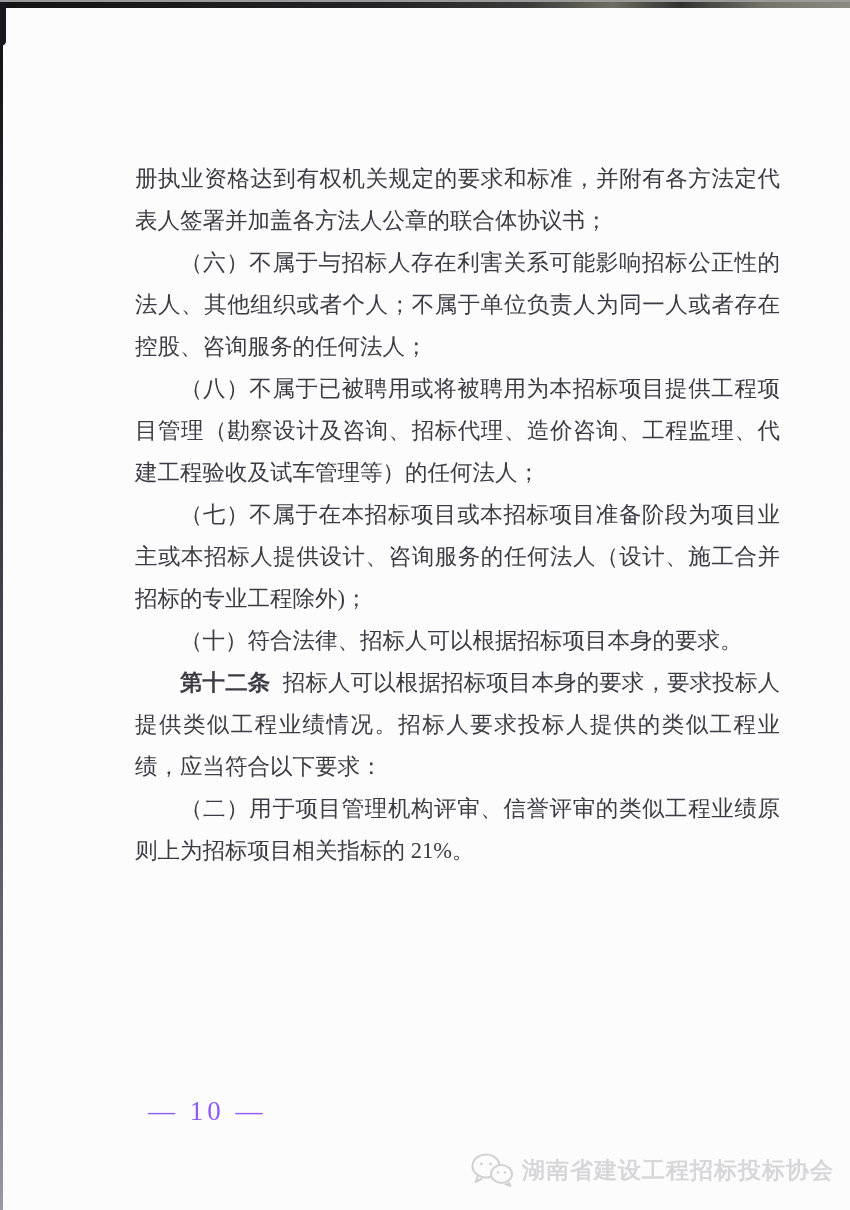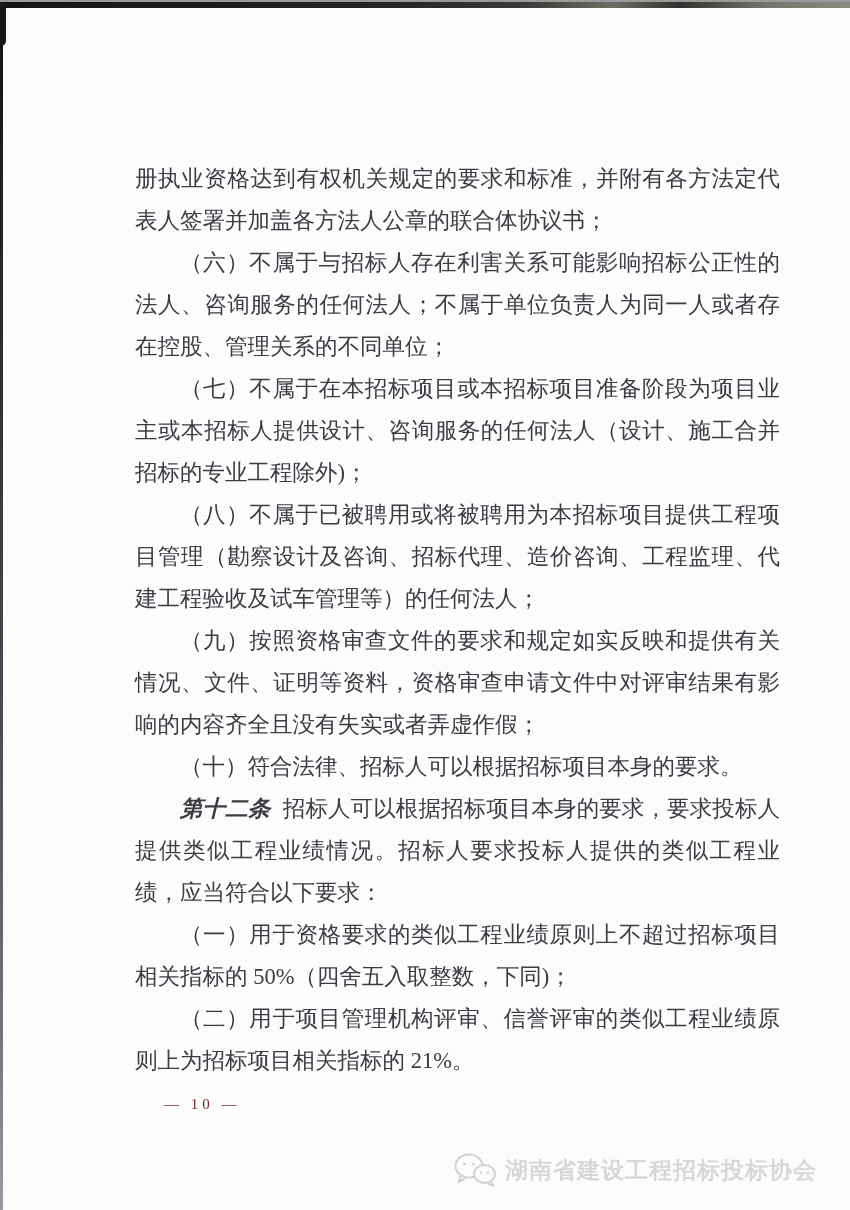--- a/index.html
+++ b/index.html
@@ -63,36 +63,35 @@
   .doc-body p {
     margin: 0;
     text-indent: 2em;
   }
   .doc-body p.continuation {
     text-indent: 0;
   }
   .term {
     font-weight: bold;
     margin-right: 0.55em;
-    font-style: italic;
   }
   
   .page-number {
     position: absolute;
-    left: 164px;
+    left: 148px;
     top: 1096px;
-    font-size: 15px;
+    font-size: 27px;
     letter-spacing: 4px;
-    color: #7f1d1d;
+    color: #8b5cf6;
   }
   
   .footer-watermark {
     position: absolute;
     top: 1152px;
-    right: 33px;
+    right: 16px;
     display: flex;
     align-items: center;
     gap: 7px;
     color: #d7d7d9;
     font-size: 23px;
     font-weight: bold;
     letter-spacing: 1px;
     text-shadow: 0 1px 0 #ffffff;
     white-space: nowrap;
   }
@@ -104,29 +103,27 @@
 <body>
 
 <div class="scan-page">
 
   <div class="scan-top-edge"></div>
   <div class="scan-left-edge"></div>
   <div class="scan-corner"></div>
 
   <main class="doc-body">
     <p class="continuation">册执业资格达到有权机关规定的要求和标准，并附有各方法定代表人签署并加盖各方法人公章的联合体协议书；</p>
-    <p>（六）不属于与招标人存在利害关系可能影响招标公正性的法人、咨询服务的任何法人；不属于单位负责人为同一人或者存在控股、管理关系的不同单位；</p>
+    <p>（六）不属于与招标人存在利害关系可能影响招标公正性的法人、其他组织或者个人；不属于单位负责人为同一人或者存在控股、咨询服务的任何法人；</p>
+    <p>（八）不属于已被聘用或将被聘用为本招标项目提供工程项目管理（勘察设计及咨询、招标代理、造价咨询、工程监理、代建工程验收及试车管理等）的任何法人；</p>
     <p>（七）不属于在本招标项目或本招标项目准备阶段为项目业主或本招标人提供设计、咨询服务的任何法人（设计、施工合并招标的专业工程除外)；</p>
-    <p>（八）不属于已被聘用或将被聘用为本招标项目提供工程项目管理（勘察设计及咨询、招标代理、造价咨询、工程监理、代建工程验收及试车管理等）的任何法人；</p>
-    <p>（九）按照资格审查文件的要求和规定如实反映和提供有关情况、文件、证明等资料，资格审查申请文件中对评审结果有影响的内容齐全且没有失实或者弄虚作假；</p>
     <p>（十）符合法律、招标人可以根据招标项目本身的要求。</p>
     <p>
       <strong class="term">第十二条</strong><span>招标人可以根据招标项目本身的要求，要求投标人提供类似工程业绩情况。招标人要求投标人提供的类似工程业绩，应当符合以下要求：</span>
     </p>
-    <p>（一）用于资格要求的类似工程业绩原则上不超过招标项目相关指标的 50%（四舍五入取整数，下同)；</p>
     <p>（二）用于项目管理机构评审、信誉评审的类似工程业绩原则上为招标项目相关指标的 21%。</p>
   </main>
 
   <div class="page-number">— 10 —</div>
 
   <div class="footer-watermark">
     <svg class="wechat-icon" width="46" height="36" viewBox="0 0 46 36" fill="none" xmlns="http://www.w3.org/2000/svg">
       <ellipse cx="17" cy="14" rx="13.5" ry="11.5" stroke="#d2d2d4" stroke-width="2" fill="#fcfcfd"></ellipse>
       <path d="M9 24 L6.5 30 L13 26.5" stroke="#d2d2d4" stroke-width="2" fill="#fcfcfd" stroke-linejoin="round"></path>
       <ellipse cx="32.5" cy="22" rx="10.5" ry="9" stroke="#d2d2d4" stroke-width="2" fill="#fcfcfd"></ellipse>

